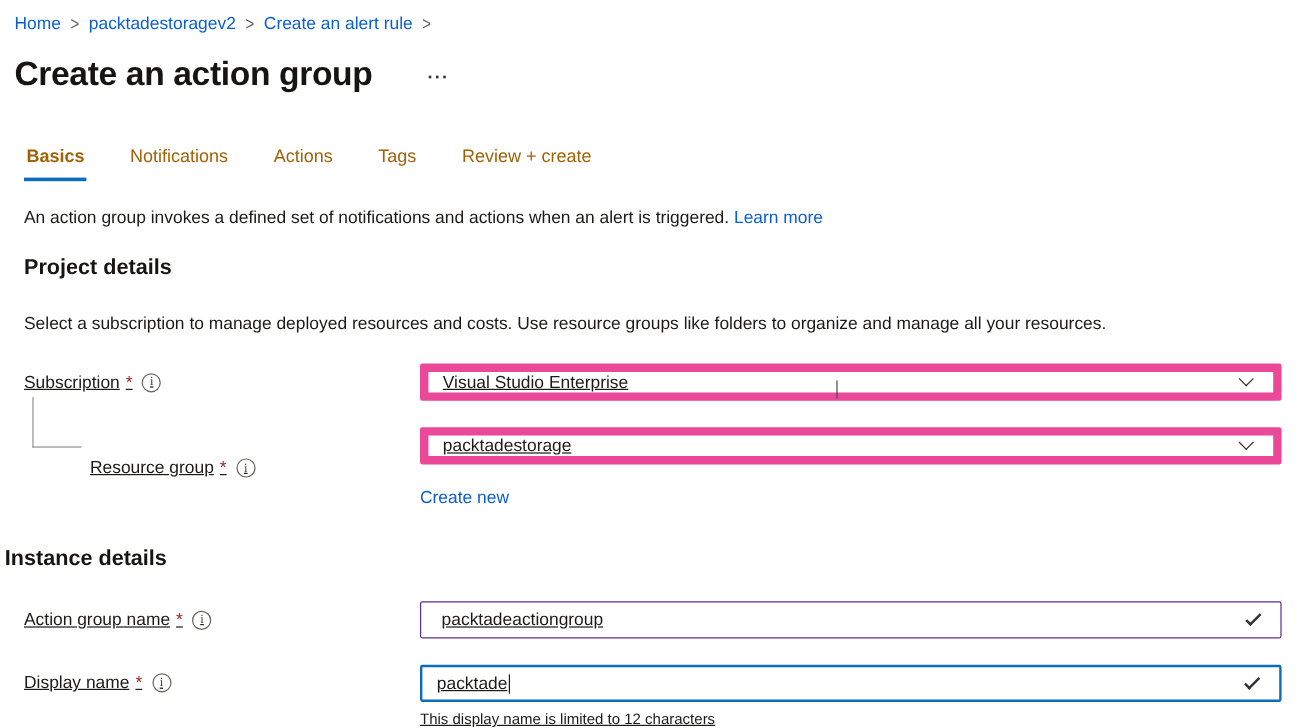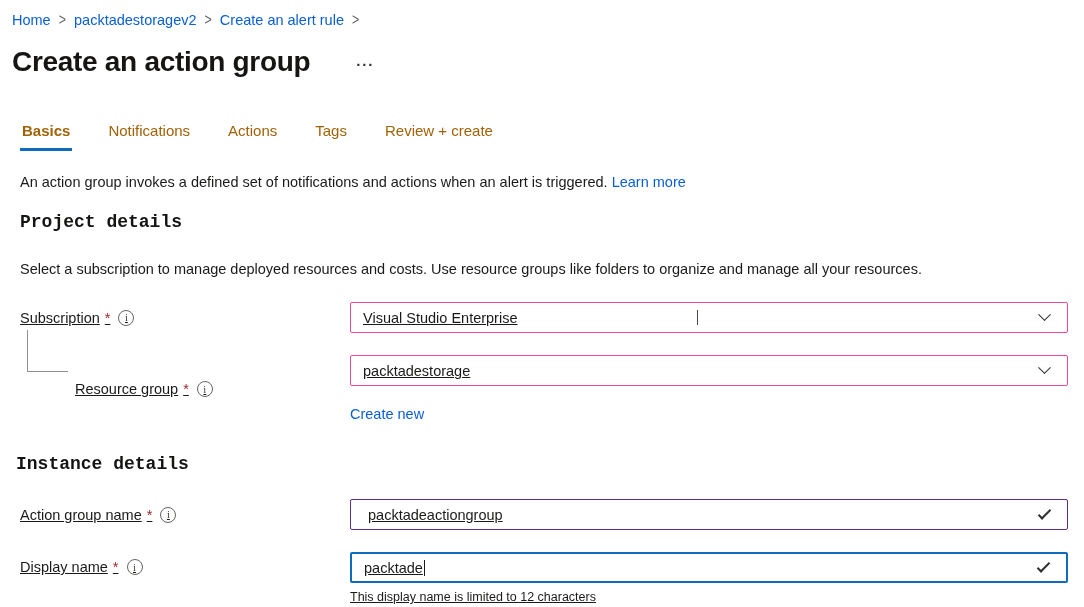--- a/index.html
+++ b/index.html
@@ -17,41 +17,41 @@
   h1 { font-size:28px; font-weight:700; letter-spacing:-0.3px; color:#161514; }
   .more-btn { background:none; border:none; cursor:pointer; margin-left:40px; font-size:15px;
     font-weight:700; color:#323130; letter-spacing:1px; line-height:1; padding:4px 6px; }
   
   .tabs { display:flex; gap:34px; margin:40px 0 0 20px; }
   .tab { font-size:15px; padding:0 2px 9px 2px; border-bottom:3px solid transparent; cursor:pointer; color:#a16207; }
   .tab.active { font-weight:700; border-bottom-color:#0f6cbd; }
   
   .intro { margin:21px 0 0 20px; font-size:14.5px; line-height:20px; }
   .link { color:#0b5fd1; text-decoration:none; cursor:pointer; }
-  .section-title { font-size:18px; font-weight:700; color:#161514;font-family:Liberation Mono, monospace; }
+  .section-title { font-size:18px; font-weight:700; color:#161514; }
   .section-title.project { margin:20px 0 0 20px; }
-  .section-title.instance { margin:31px 0 0 16px; }
+  .section-title.instance { margin:31px 0 0 4px; }
   .section-desc { margin:27px 0 0 20px; font-size:14.5px; line-height:20px; }
   
   .form { position:relative;text-decoration:underline; }
   .form.project { margin-top:23px; }
   .form.instance { margin-top:25px; }
   .form-row { display:flex; align-items:center; margin:0 16px 22px 20px; }
   .form-row.last { margin-bottom:0; }
   .form-row.align-top { align-items:flex-start; }
   .label-col { width:330px; flex:0 0 330px; display:flex; align-items:center; font-size:14.5px; padding-top:0; }
   .align-top .label-col { padding-top:7px; }
   .label-col.indent { padding-left:55px; }
   .req { color:#a4262c; margin-left:5px; font-size:14.5px; }
   .info-icon { width:16px; height:16px; border:1px solid #66645f; border-radius:50%; margin-left:8px;
     display:inline-flex; align-items:center; justify-content:center; font-size:10.5px; color:#3b3a39;
     font-family:"Liberation Serif", serif; cursor:default; flex:0 0 16px; }
   .field-col { flex:1; position:relative; }
   .dropdown, .textbox {
-    position:relative; height:31px; border:1px solid #ec4899; border-radius:2px; background:#fff;
+    position:relative; height:31px; border:7px solid #ec4899; border-radius:2px; background:#fff;
     display:flex; align-items:center; padding:0 12px; font-size:14.5px; cursor:pointer;
   }
   .textbox.valid { border:1.5px solid #5c2d91;padding-left:17px; }
   .textbox.focused { border:2px solid #0f6cbd; }
   .chev { width:9px; height:9px; border-right:1.5px solid #323130; border-bottom:1.5px solid #323130;
     transform:rotate(45deg) translate(-2px,-2px); margin-left:auto; margin-right:6px; flex:0 0 9px; }
   .check { width:13px; height:6px; border-left:2px solid #323130; border-bottom:2px solid #323130;
     transform:rotate(-45deg); margin-left:auto; margin-right:4px; margin-bottom:4px; flex:0 0 13px; }
   .cursor-mark { position:absolute; left:48.3%; top:7px; width:1px; height:15px; background:#4a4a4a; }
   .caret { display:inline-block; width:1px; height:16px; background:#1b1a19; margin-left:1px; }

